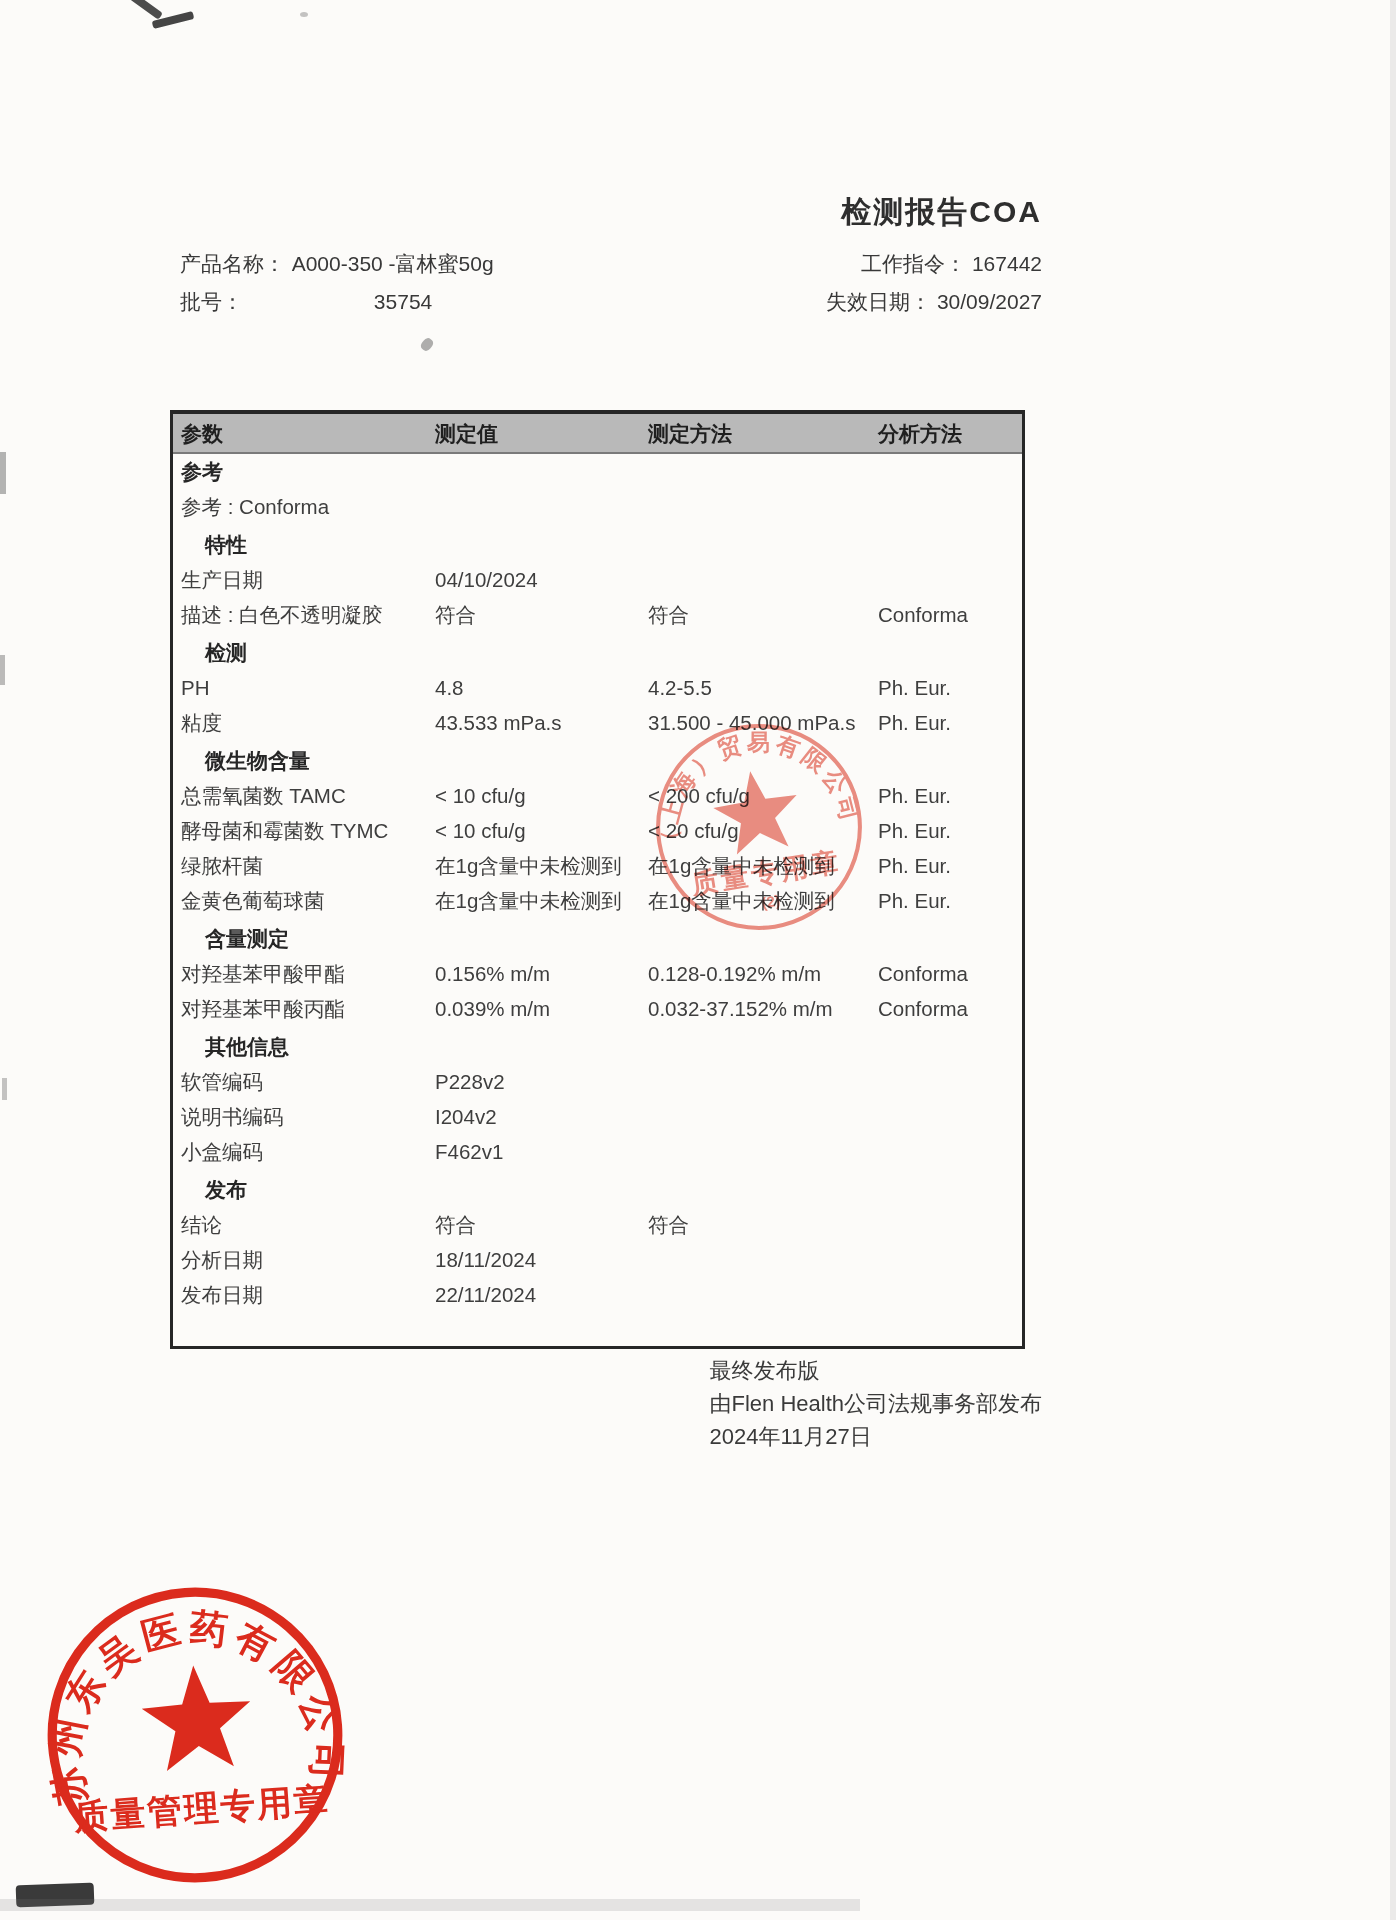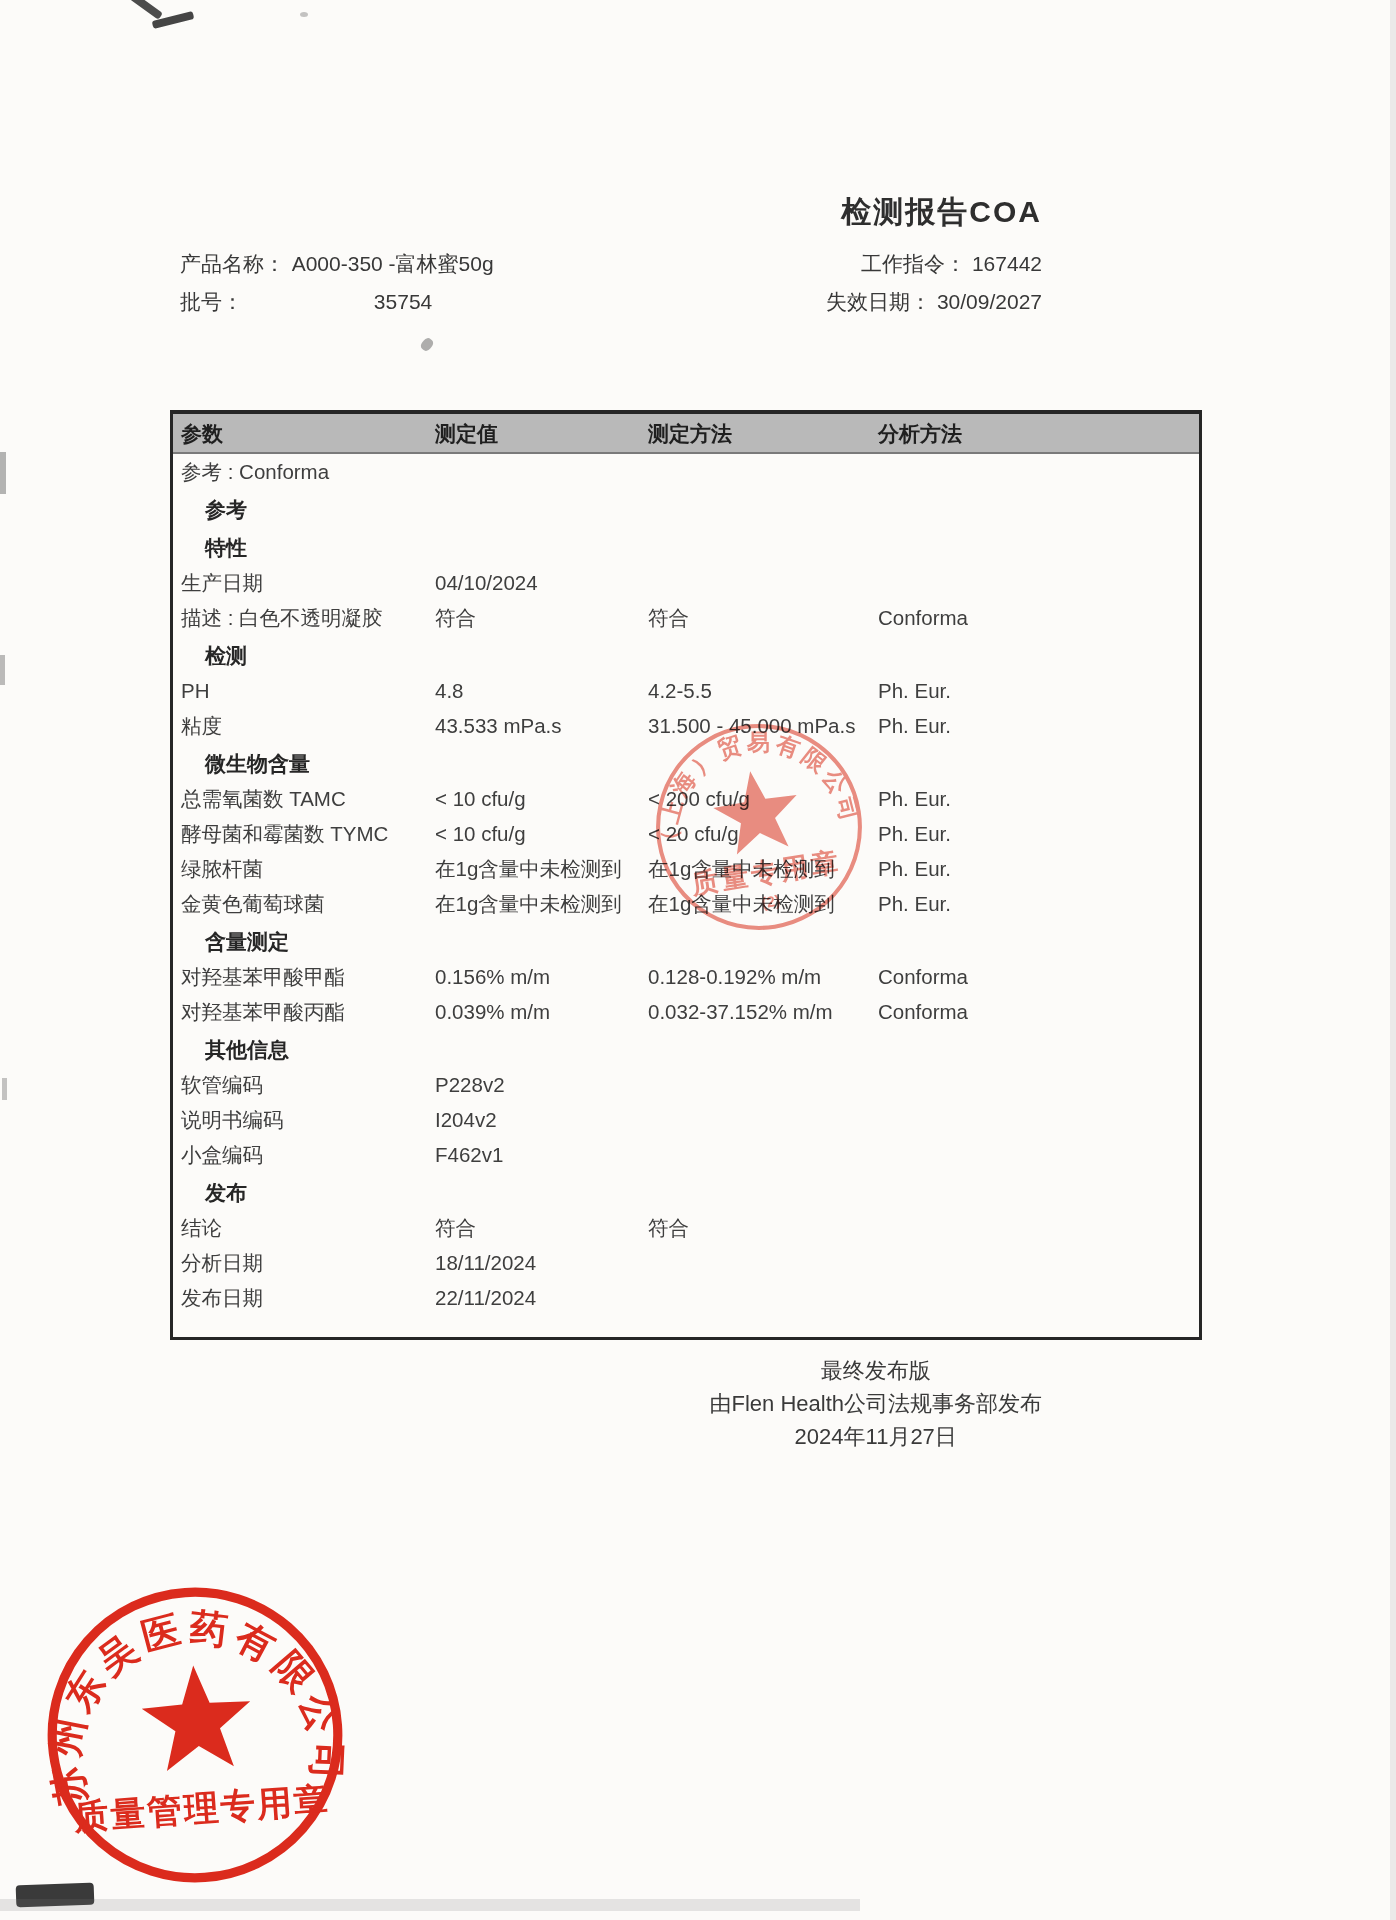--- a/index.html
+++ b/index.html
@@ -17,41 +17,41 @@
   }
   .info-left-1 { position:absolute; left:180px; top:250px; font-size:21px; color:#383838; }
   .info-left-1 .lbl { display:inline-block; width:107px; }
   .info-left-2 { position:absolute; left:180px; top:288px; font-size:21px; color:#383838; }
   .info-left-2 .lbl { display:inline-block; width:188px; }
   .info-right-1 { position:absolute; right:354px; top:250px; font-size:21px; color:#383838; }
   .info-right-2 { position:absolute; right:354px; top:288px; font-size:21px; color:#383838; }
 
   
   .coa-table {
-    position:absolute; left:170px; top:410px; width:1032px;
+    position:absolute; left:170px; top:410px; width:855px;
     border:3px solid #262626; border-top-width:4px;
-    padding-bottom:22px; background:transparent;
+    padding-bottom:34px; background:transparent;
   }
   .coa-header {
     display:grid; grid-template-columns:262px 213px 230px 1fr;
     background:#b9b9b9; height:40px; line-height:40px;
     font-size:21px; font-weight:bold; color:#1f1f1f;
     border-bottom:2px solid #7a7a7a;
   }
   .row {
     display:grid; grid-template-columns:262px 213px 230px 1fr;
     height:35px; line-height:35px; font-size:20.5px; color:#3e3e3e;
     white-space:nowrap;
   }
   .row.section { font-weight:bold; color:#262626; font-size:21px; }
   .row.section:not(:first-child) { margin-top:3px;margin-left:24px; }
   .c1 { padding-left:8px; }
 
   
-  .footer-block { position:absolute; right:354px; top:1354px; text-align:center;
+  .footer-block { position:absolute; right:354px; top:1354px; text-align:left;
     font-size:22px; color:#3a3a3a; line-height:33px; }
 
   
   .stamp { position:absolute; mix-blend-mode:multiply; pointer-events:none; }
   .stamp-mid { left:648px; top:716px; width:222px; height:222px;
     opacity:.58; transform:rotate(-9deg); }
   .stamp-bottom { left:42px; top:1582px; width:306px; height:306px;
     opacity:.95; transform:rotate(-4deg); }
   .stamp svg { width:100%; height:100%; }
   .stamp text { font-family:"Liberation Sans", sans-serif; font-weight:bold; }
@@ -105,28 +105,28 @@
   </div>
 
   <div class="coa-table">
     <div class="coa-header">
       <span class="c1">参数</span>
       <span class="c2">测定值</span>
       <span class="c3">测定方法</span>
       <span class="c4">分析方法</span>
     </div>
     <div>
+        <div class="row section">
+      <span class="c1">参考</span>
+      <span class="c2"></span>
+      <span class="c3"></span>
+      <span class="c4"></span>
+    </div>
         <div class="row">
       <span class="c1">参考 : Conforma</span>
-      <span class="c2"></span>
-      <span class="c3"></span>
-      <span class="c4"></span>
-    </div>
-        <div class="row section">
-      <span class="c1">参考</span>
       <span class="c2"></span>
       <span class="c3"></span>
       <span class="c4"></span>
     </div>
         <div class="row section">
       <span class="c1">特性</span>
       <span class="c2"></span>
       <span class="c3"></span>
       <span class="c4"></span>
     </div>

